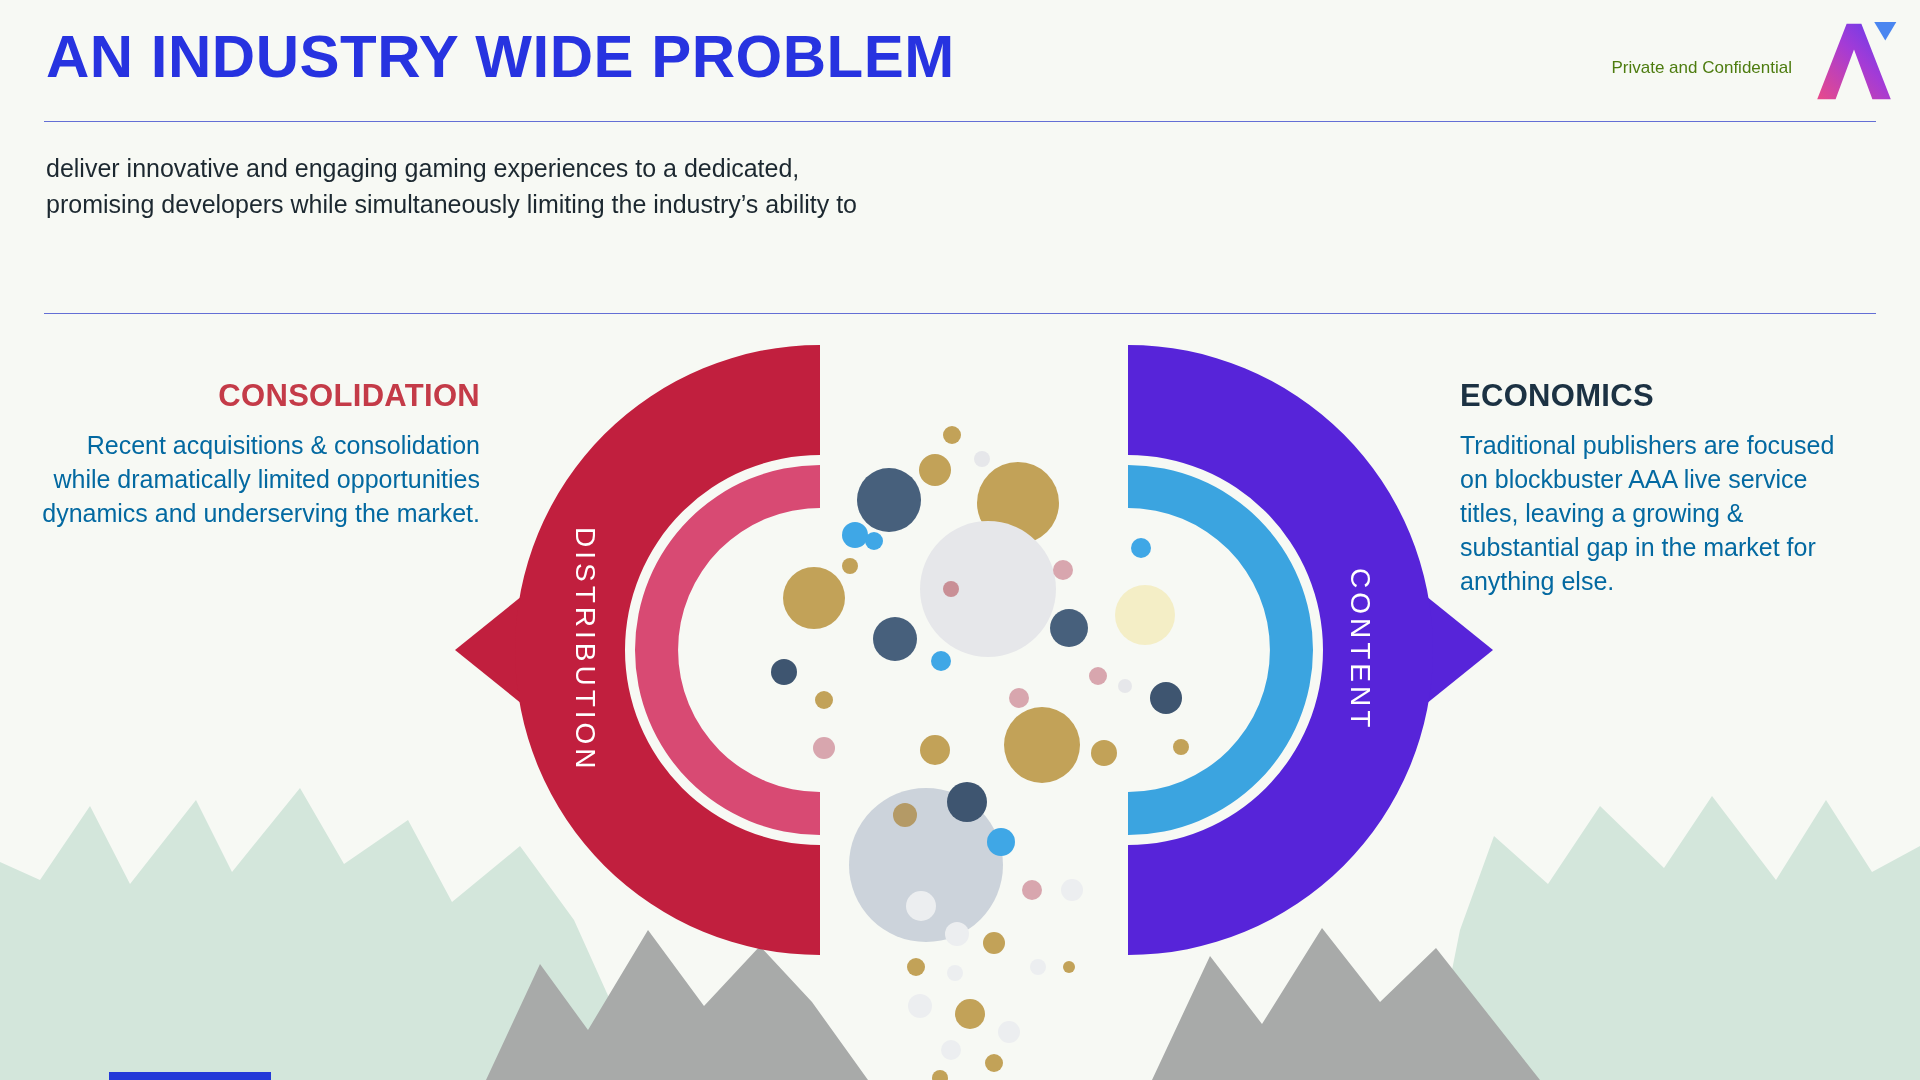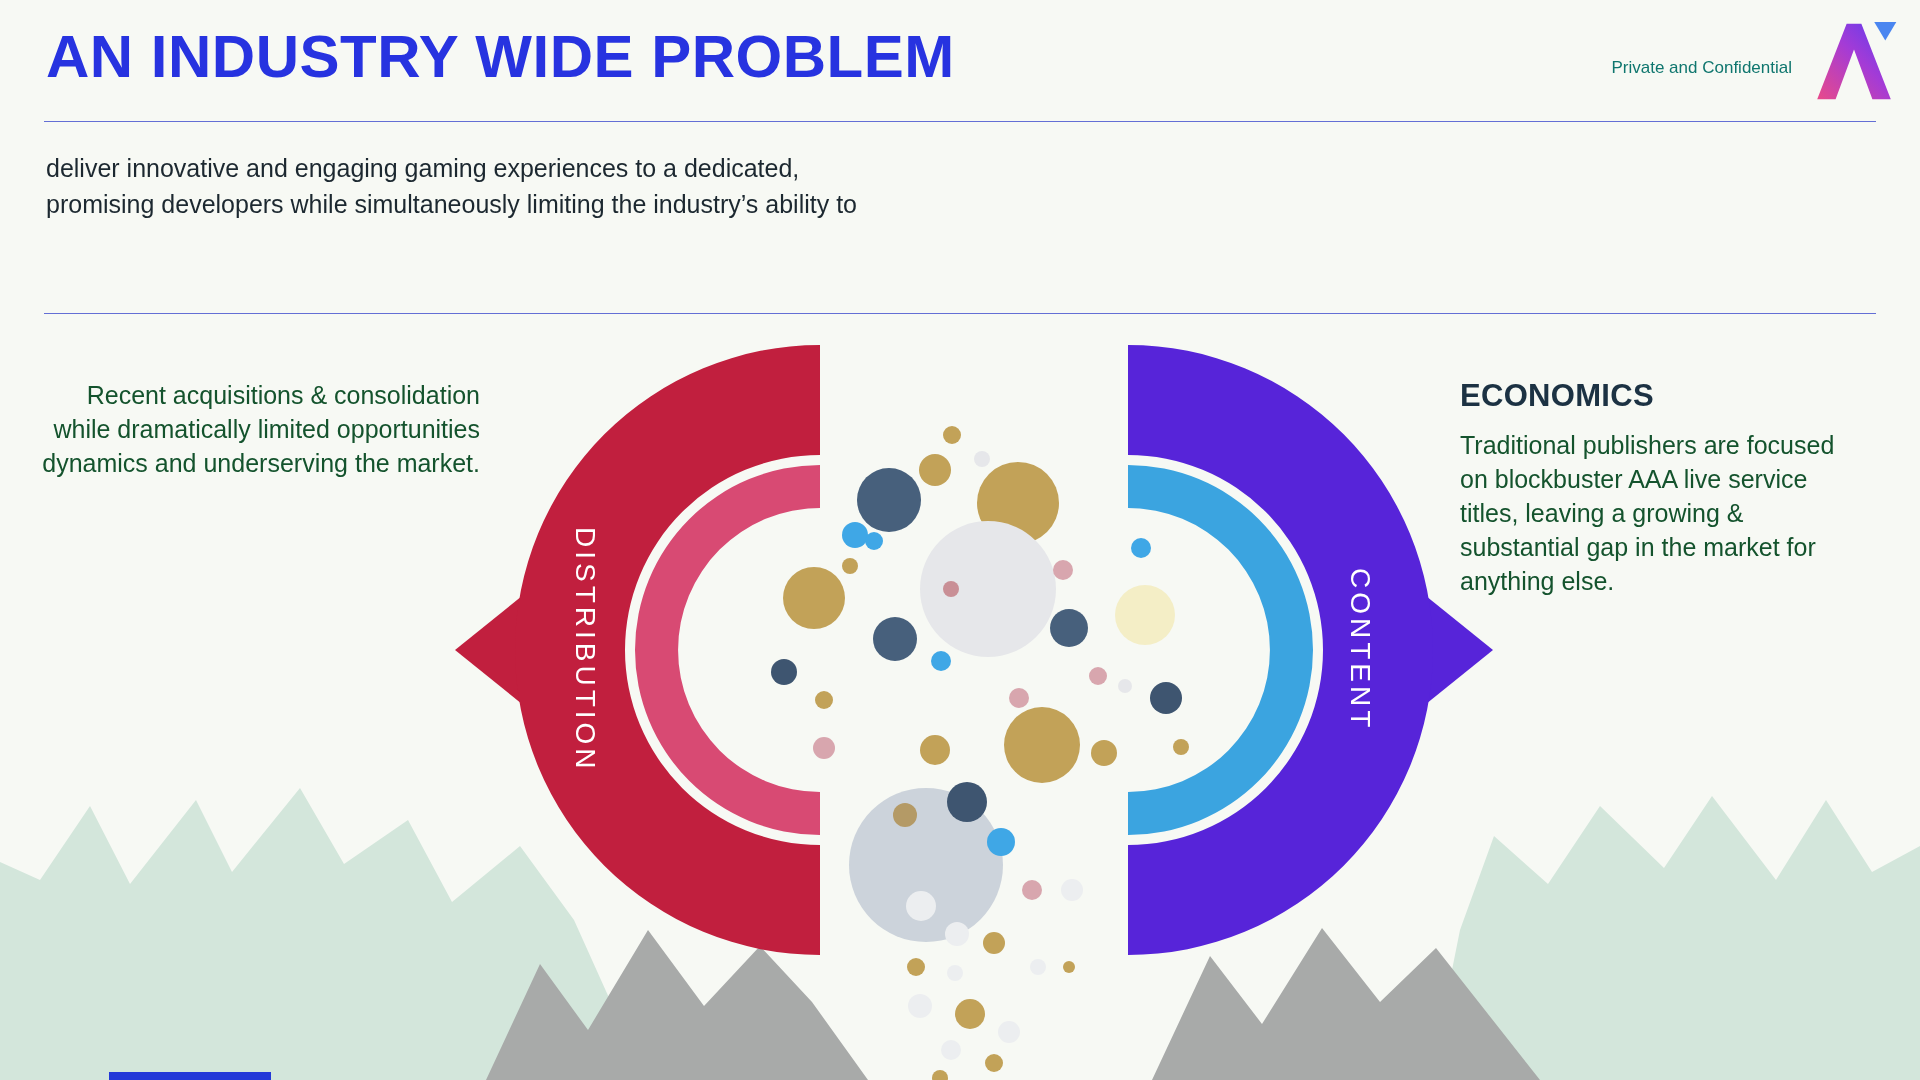--- a/index.html
+++ b/index.html
@@ -12,36 +12,36 @@
 
   .decor-svg{position:absolute;left:0;top:0;width:1920px;height:1080px;}
 
   .page-title{
     position:absolute;left:46px;top:22px;
     font-size:60px;font-weight:bold;letter-spacing:0.5px;
     color:#2733e0;
   }
   .confidential{
     position:absolute;right:128px;top:58px;
-    font-size:17px;color:#0f766e;font-weight:500;
+    font-size:17px;color:#4d7c0f;font-weight:500;
   }
   .logo{position:absolute;right:20px;top:18px;width:92px;height:88px;}
 
   .rule{position:absolute;left:44px;right:44px;border-top:1.5px solid #4a57cf;opacity:0.85;}
   .rule-1{top:121px;}
   .rule-2{top:313px;}
 
   .intro{
     position:absolute;left:46px;top:150px;width:1000px;
     font-size:25px;line-height:36px;color:#1c2830;
   }
 
   .side-block{position:absolute;top:378px;}
   .side-block .heading{font-size:31px;font-weight:bold;margin-bottom:14px;letter-spacing:0.3px;}
-  .side-block .body{font-size:25px;line-height:34px;color:#14532d;}
+  .side-block .body{font-size:25px;line-height:34px;color:#0369a1;}
   .left-block{left:28px;width:452px;text-align:right;}
   .left-block .heading{color:#c43b48;}
   .right-block{left:1460px;width:480px;text-align:left;}
   .right-block .heading{color:#1c3243;}
 
   .arc-label{
     position:absolute;top:440px;height:420px;width:64px;
     display:flex;align-items:center;justify-content:center;
     writing-mode:vertical-rl;
     color:#ffffff;font-size:28px;font-weight:500;letter-spacing:4px;
@@ -139,20 +139,21 @@
   <div class="rule rule-1"></div>
 
   <div class="intro">
     <div>deliver innovative and engaging gaming experiences to a dedicated,</div>
     <div>promising developers while simultaneously limiting the industry’s ability to</div>
   </div>
 
   <div class="rule rule-2"></div>
 
   <div class="side-block left-block">
+    <div class="heading">CONSOLIDATION</div>
     <div class="body">
       <div>Recent acquisitions &amp; consolidation</div>
       <div>while dramatically limited opportunities</div>
       <div>dynamics and underserving the market.</div>
     </div>
   </div>
 
   <div class="side-block right-block">
     <div class="heading">ECONOMICS</div>
     <div class="body">

